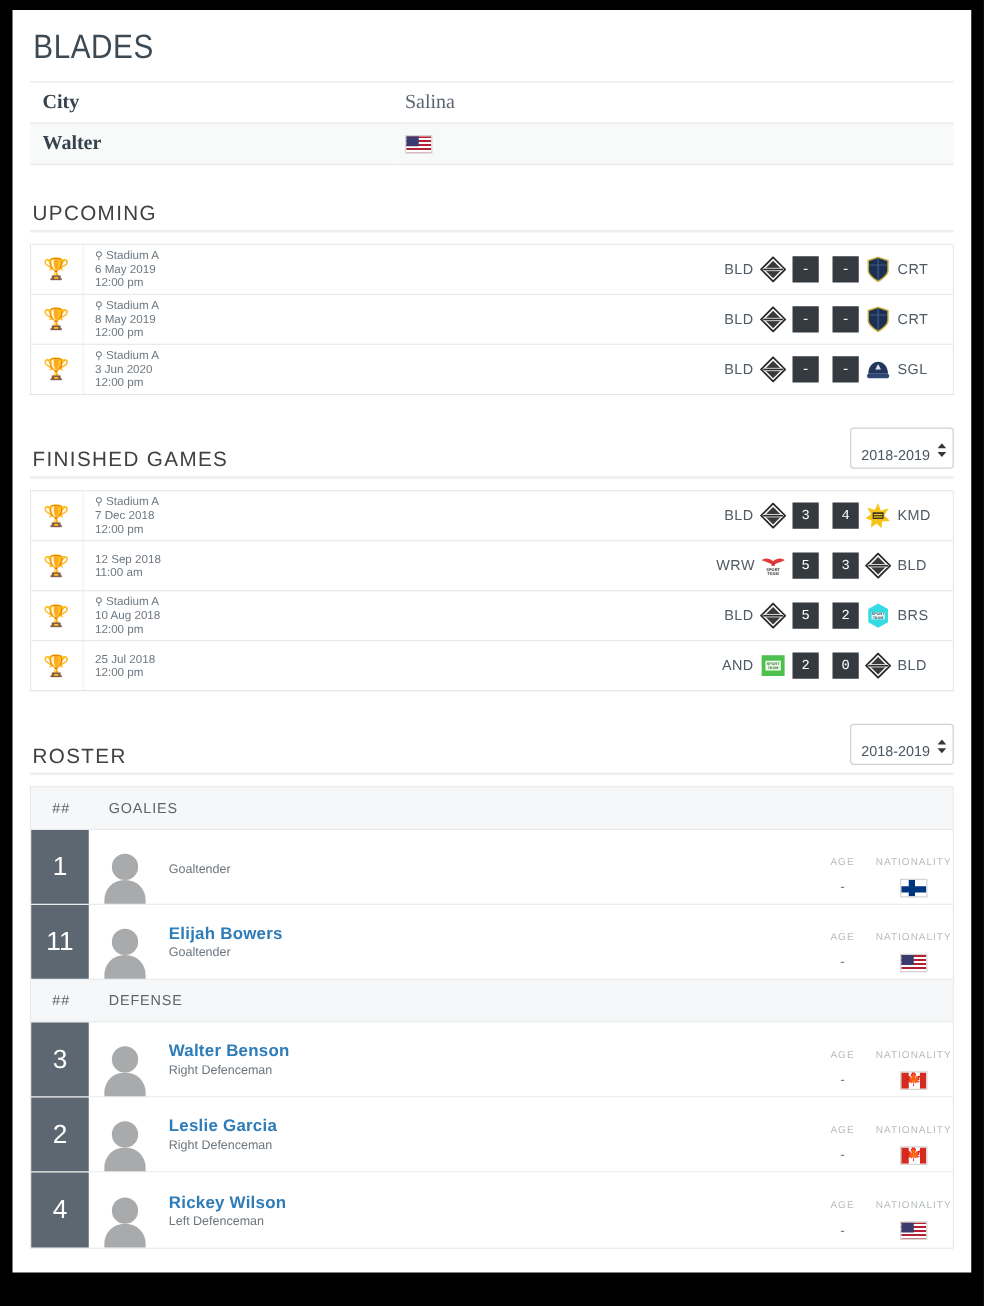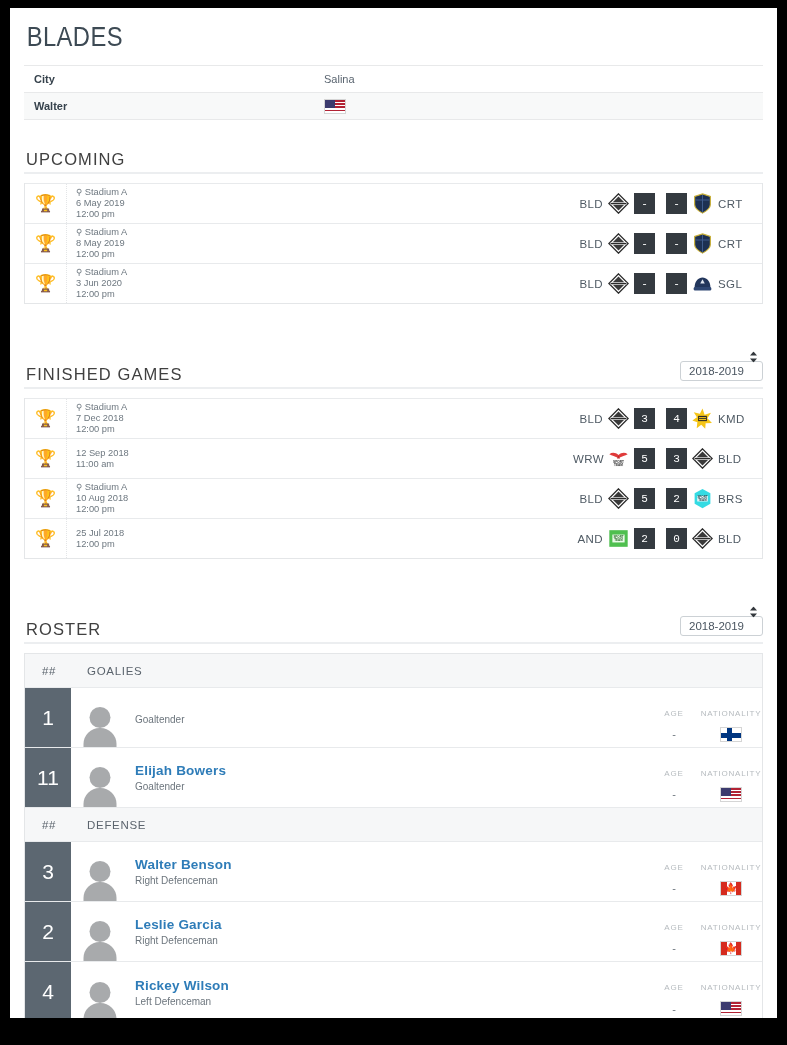--- a/index.html
+++ b/index.html
@@ -46,22 +46,23 @@
   }
   .logo-cell {
     width: 140px;
     padding-top: 12px;
     display: flex;
     justify-content: center;
   }
   .info-table {
     flex: 1;
     border-collapse: collapse;
-    font-size: 11px;
+    font-size: 16px;
     margin-top: 2px;
+    font-family: Liberation Serif, serif;
   }
   .info-table tr { border-top: 1px solid #e8e9ea; }
   .info-table tr:last-child { border-bottom: 1px solid #e8e9ea; }
   .info-table tr:nth-child(even) { background: #f8f9f9; }
   .info-table th {
     text-align: left;
     font-weight: bold;
     color: #36424c;
     padding: 7px 10px;
     width: 290px;
@@ -110,23 +111,23 @@
     padding-bottom: 3px;
   }
   .section-title {
     font-size: 16.5px; color: #404040; letter-spacing: 1.1px;
     font-weight: normal; padding-left: 2px;
   }
   .season-select {
     font-family: "Liberation Sans", sans-serif;
     font-size: 11.5px; color: #4a5560;
     border: 1px solid #ccd1d5; border-radius: 3px;
-    background: #fff; padding: 3px 18px 3px 8px;
+    background: #fff; padding: 16px 18px 3px 8px;
     position: relative; margin-bottom: 3px;
-    appearance: none; margin-top: 31px; -webkit-appearance: none;
+    appearance: none; -webkit-appearance: none;
   }
   .select-wrap { position: relative; display: inline-block; }
   .select-wrap .caret {
     position: absolute; right: 6px; top: 50%; transform: translateY(-50%);
     font-size: 9px; color: #33383d; pointer-events: none; line-height: 0.8;
     display: flex; flex-direction: column; align-items: center;
   }
 
   
   .game-list { border: 1px solid #e4e6e8; border-top: none; margin-top: 9px; }

